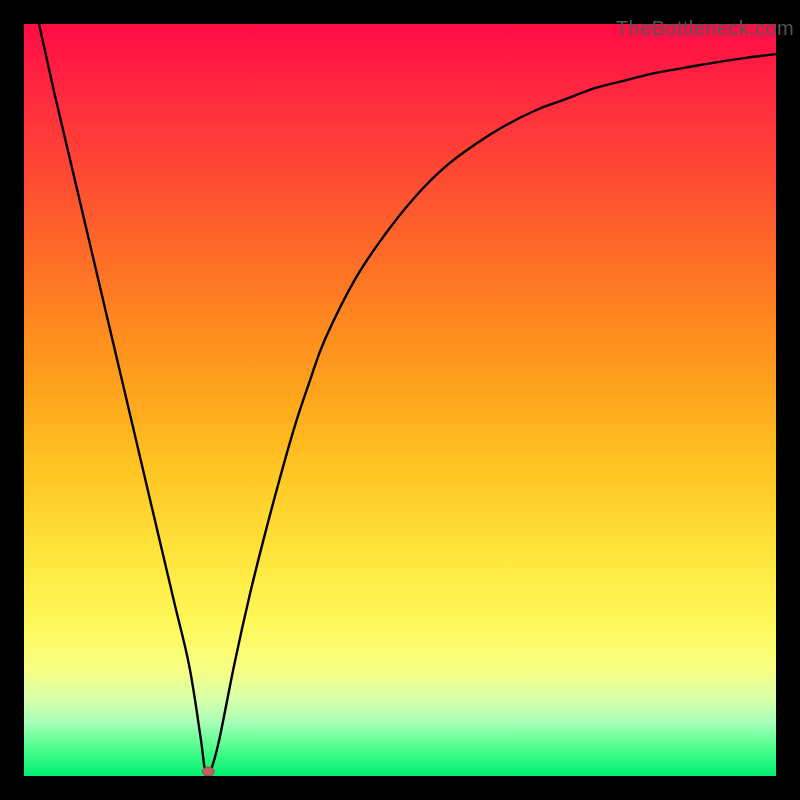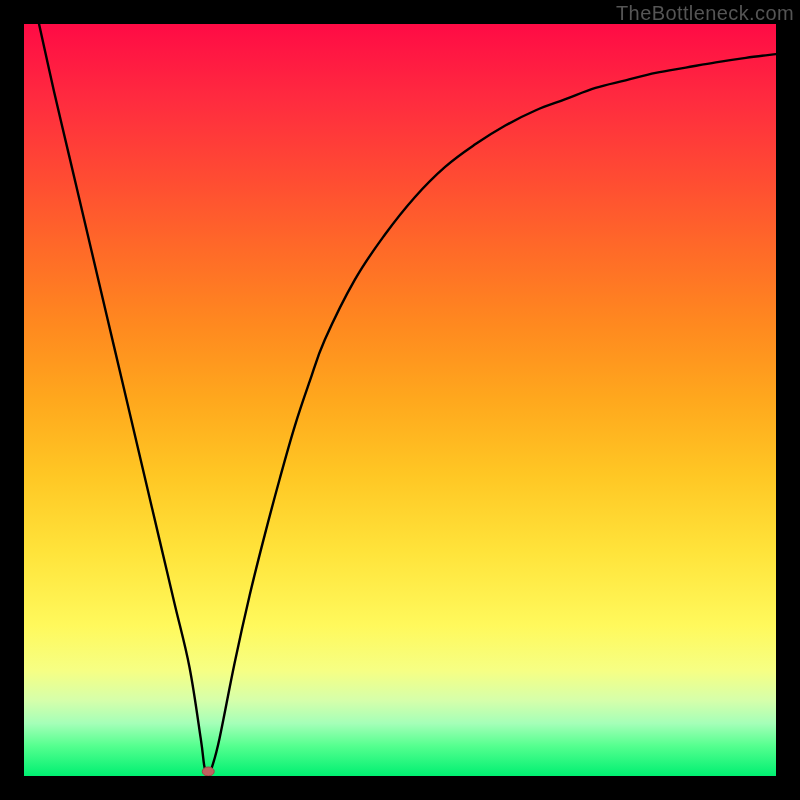--- a/index.html
+++ b/index.html
@@ -41,21 +41,21 @@
       #fff95c 80%,
       #f6ff84 86%,
       #d5ffab 90%,
       #a5ffb8 93%,
       #55ff8f 96%,
       #00f071 100%
     );
   }
   .watermark {
     position: absolute;
-    top: 2px;
+    top: 17px;
     right: 6px;
     color: #555555;
     font-size: 20px;
     font-weight: 500;
     letter-spacing: 0.4px;
     z-index: 5;
     user-select: none;
   }
   svg.curve {
     position: absolute;

